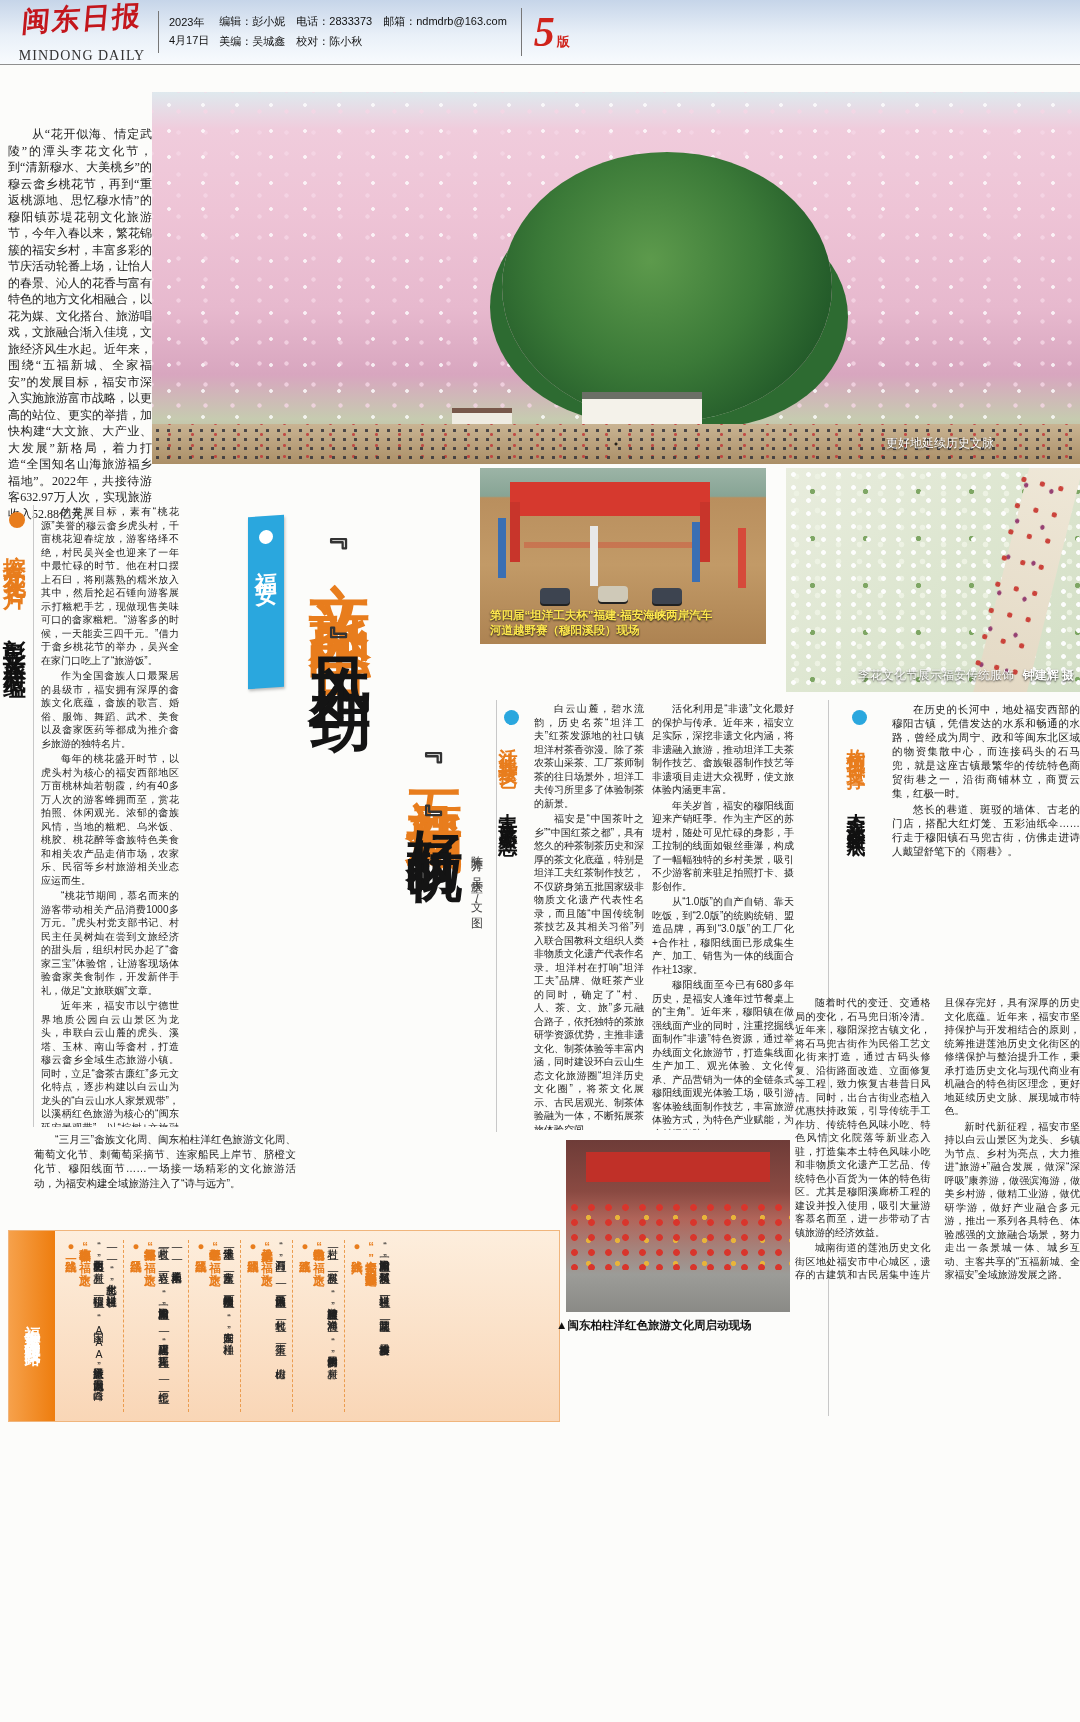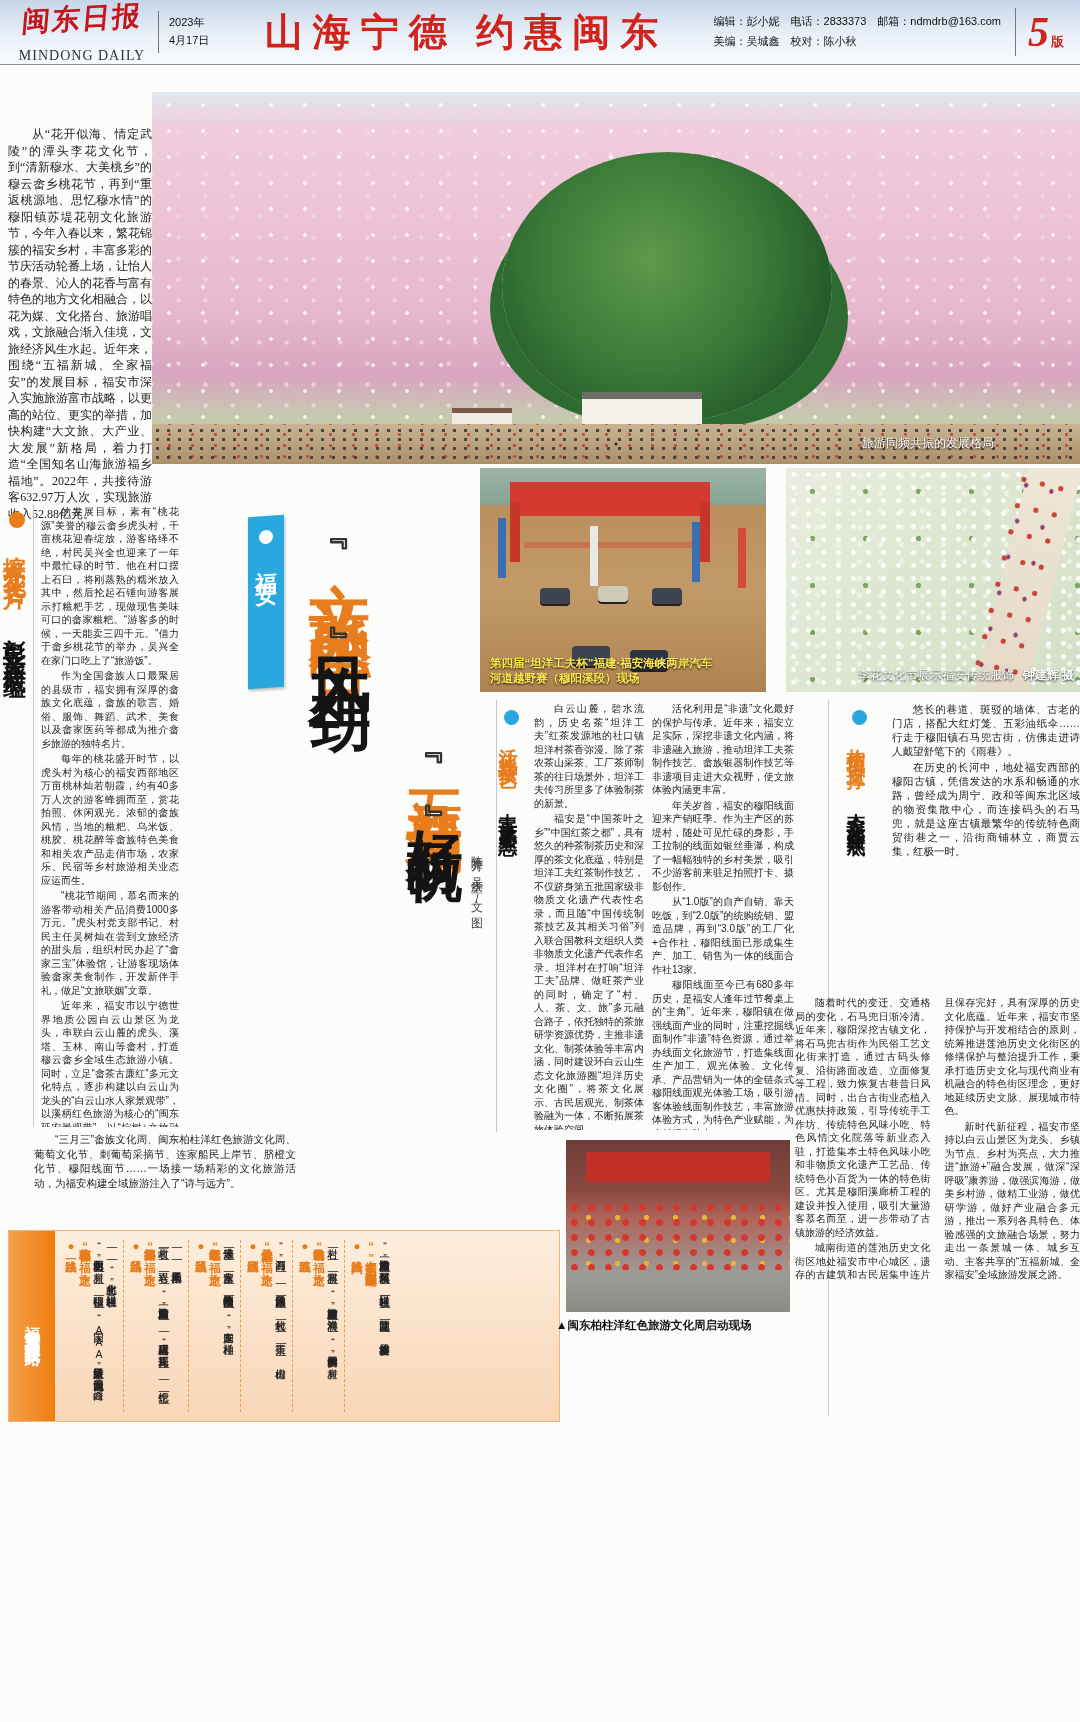--- a/index.html
+++ b/index.html
@@ -70,21 +70,21 @@
     background:radial-gradient(circle at 45% 40%,#5d9a4c 0%,#3b7a38 45%,#245c2a 75%,#1b4a22 100%);
     box-shadow:-30px 20px 0 -18px #2d6b31,40px 30px 0 -24px #2d6b31;}
   .village{position:absolute;left:430px;top:300px;width:120px;height:34px;background:#f4f2ea;border-top:7px solid #6b6f66;}
   .village2{position:absolute;left:300px;top:316px;width:60px;height:22px;background:#efece2;border-top:5px solid #77584a;}
   .crowd{position:absolute;left:0;bottom:0;width:100%;height:40px;
     background:linear-gradient(180deg,#c9b493,#ab8f67),radial-gradient(circle,#333 1.2px,transparent 1.8px);
     background-blend-mode:multiply;}
   .crowd-dots{position:absolute;inset:0;
     background-image:radial-gradient(circle,#35343a 1.4px,transparent 2px),radial-gradient(circle,#c23a3a 1.2px,transparent 1.8px);
     background-size:11px 9px,23px 11px;background-position:0 2px,6px 5px;opacity:.85;}
-  #race-photo{left:480px;top:468px;width:286px;height:224px;
+  #race-photo{left:480px;top:468px;width:286px;height:176px;
     background:linear-gradient(180deg,#9cb4a6 0%,#87a495 16%,#b98f5e 17%,#c29a67 55%,#ad8352 100%);}
   .arch{position:absolute;left:30px;top:14px;width:200px;height:34px;background:#d6392e;
     box-shadow:0 46px 0 -14px rgba(214,57,46,.35);}
   .arch-leg{position:absolute;top:34px;width:10px;height:60px;background:#c8352b;}
   .flags{position:absolute;left:0;top:50px;width:100%;height:80px;
     background-image:linear-gradient(#3a6fb3,#3a6fb3),linear-gradient(#e8e8e8,#e8e8e8),linear-gradient(#3a6fb3,#3a6fb3),linear-gradient(#d64a3a,#d64a3a);
     background-repeat:no-repeat;background-size:8px 60px;background-position:18px 0,110px 8px,212px 4px,258px 10px;}
   .car{position:absolute;width:30px;height:16px;background:#3d4450;border-radius:4px;box-shadow:0 2px 0 #222;}
   #blossom-photo{left:786px;top:468px;width:294px;height:224px;
     background:linear-gradient(135deg,#e9edde 0%,#dde6d0 50%,#d3dfc6 100%);}
@@ -130,40 +130,39 @@
 
   <div id="masthead">
     <div class="logo-wrap">
       <div class="logo-cn">闽东日报</div>
       <div class="logo-en">MINDONG DAILY</div>
     </div>
     <div class="date-box">
       <div>2023年</div>
       <div>4月17日</div>
     </div>
-    <div class="banner-title">山海宁德  约惠闽东</div>
     <div class="info">
       <div>编辑：彭小妮　电话：2833373　邮箱：ndmdrb@163.com</div>
       <div>美编：吴城鑫　校对：陈小秋</div>
     </div>
     <div class="pageno">
       <span class="n">5</span>
       <span class="l">版</span>
     </div>
   </div>
 
   <div id="main-photo" class="photo">
     <div class="speckle"></div>
     <div class="big-tree"></div>
     <div class="village"></div>
     <div class="village2"></div>
     <div class="crowd">
       <div class="crowd-dots"></div>
     </div>
-    <span class="cap" style="right:86px;bottom:12px;">旅游同频共振的发展格局</span>
+    <span class="cap" style="right:86px;bottom:12px;">更好地延续历史文脉</span>
   </div>
 
   <div id="intro" class="abs">
     <p>从“花开似海、情定武陵”的潭头李花文化节，到“清新穆水、大美桃乡”的穆云畲乡桃花节，再到“重返桃源地、思忆穆水情”的穆阳镇苏堤花朝文化旅游节，今年入春以来，繁花锦簇的福安乡村，丰富多彩的节庆活动轮番上场，让怡人的春景、沁人的花香与富有特色的地方文化相融合，以花为媒、文化搭台、旅游唱戏，文旅融合渐入佳境，文旅经济风生水起。近年来，围绕“五福新城、全家福安”的发展目标，福安市深入实施旅游富市战略，以更高的站位、更实的举措，加快构建“大文旅、大产业、大发展”新格局，着力打造“全国知名山海旅游福乡福地”。2022年，共接待游客632.97万人次，实现旅游收入52.88亿元。</p>
   </div>
 
   <div class="bullet" style="left:9px;top:512px;width:16px;height:16px;background:#e87d1d;"></div>
   <div class="sec-head" style="left:3px;top:538px;height:580px;font-size:23px;letter-spacing:6px;">
     <span class="t1">擦亮文化名片</span>
     <span class="t2">彰显文旅新底蕴</span>
@@ -236,22 +235,22 @@
     <p>穆阳线面至今已有680多年历史，是福安人逢年过节餐桌上的“主角”。近年来，穆阳镇在做强线面产业的同时，注重挖掘线面制作“非遗”特色资源，通过举办线面文化旅游节，打造集线面生产加工、观光体验、文化传承、产品营销为一体的全链条式穆阳线面观光体验工场，吸引游客体验线面制作技艺，丰富旅游体验方式，为特色产业赋能，为乡村振兴助力。</p>
   </div>
 
   <div class="vline" style="left:828px;top:700px;height:716px;"></div>
   <div class="bullet" style="left:852px;top:710px;width:15px;height:15px;background:#2aa7de;"></div>
   <div class="sec-head" style="left:847px;top:734px;height:420px;font-size:19px;letter-spacing:4px;">
     <span class="t1">构筑项目支撑</span>
     <span class="t2">夯实文旅新家底</span>
   </div>
   <div class="abs body-text" style="left:892px;top:702px;width:188px;height:288px;font-size:10.5px;line-height:14px;">
+    <p>在历史的长河中，地处福安西部的穆阳古镇，凭借发达的水系和畅通的水路，曾经成为周宁、政和等闽东北区域的物资集散中心，而连接码头的石马兜，就是这座古镇最繁华的传统特色商贸街巷之一，沿街商铺林立，商贾云集，红极一时。</p>
     <p>悠长的巷道、斑驳的墙体、古老的门店，搭配大红灯笼、五彩油纸伞……行走于穆阳镇石马兜古街，仿佛走进诗人戴望舒笔下的《雨巷》。</p>
-    <p>在历史的长河中，地处福安西部的穆阳古镇，凭借发达的水系和畅通的水路，曾经成为周宁、政和等闽东北区域的物资集散中心，而连接码头的石马兜，就是这座古镇最繁华的传统特色商贸街巷之一，沿街商铺林立，商贾云集，红极一时。</p>
   </div>
   <div class="abs body-text" style="left:795px;top:996px;width:285px;height:420px;column-count:2;column-gap:14px;">
     <p>随着时代的变迁、交通格局的变化，石马兜日渐冷清。近年来，穆阳深挖古镇文化，将石马兜古街作为民俗工艺文化街来打造，通过古码头修复、沿街路面改造、立面修复等工程，致力恢复古巷昔日风情。同时，出台古街业态植入优惠扶持政策，引导传统手工作坊、传统特色风味小吃、特色风情文化院落等新业态入驻，打造集本土特色风味小吃和非物质文化遗产工艺品、传统特色小百货为一体的特色街区。尤其是穆阳溪廊桥工程的建设并投入使用，吸引大量游客慕名而至，进一步带动了古镇旅游的经济效益。</p>
     <p>城南街道的莲池历史文化街区地处福安市中心城区，遗存的古建筑和古民居集中连片且保存完好，具有深厚的历史文化底蕴。近年来，福安市坚持保护与开发相结合的原则，统筹推进莲池历史文化街区的修缮保护与整治提升工作，秉承打造历史文化与现代商业有机融合的特色街区理念，更好地延续历史文脉、展现城市特色。</p>
     <p>新时代新征程，福安市坚持以白云山景区为龙头、乡镇为节点、乡村为亮点，大力推进“旅游+”融合发展，做深“深呼吸”康养游，做强滨海游，做美乡村游，做精工业游，做优研学游，做好产业融合多元游，推出一系列各具特色、体验感强的文旅融合场景，努力走出一条景城一体、城乡互动、主客共享的“五福新城、全家福安”全域旅游发展之路。</p>
   </div>
 
   <div id="routes" class="abs">
     <div id="routes-bar">
       <div class="t">福安市精品旅游线路</div>

